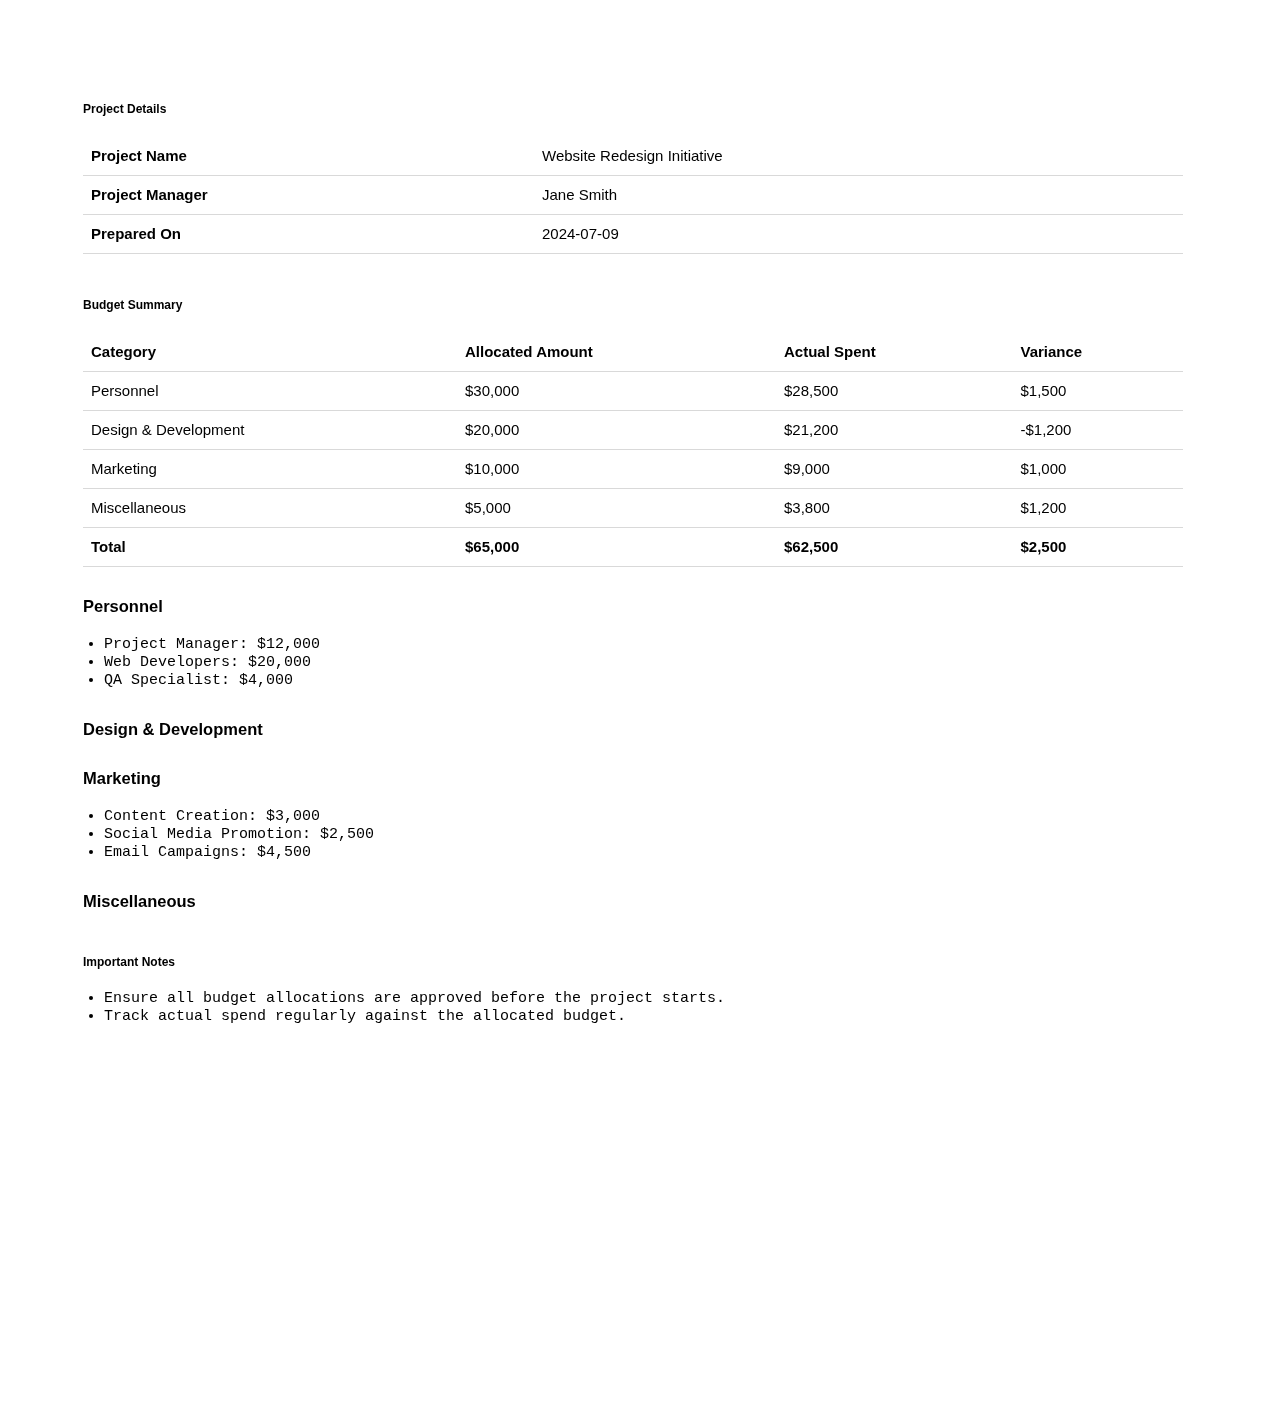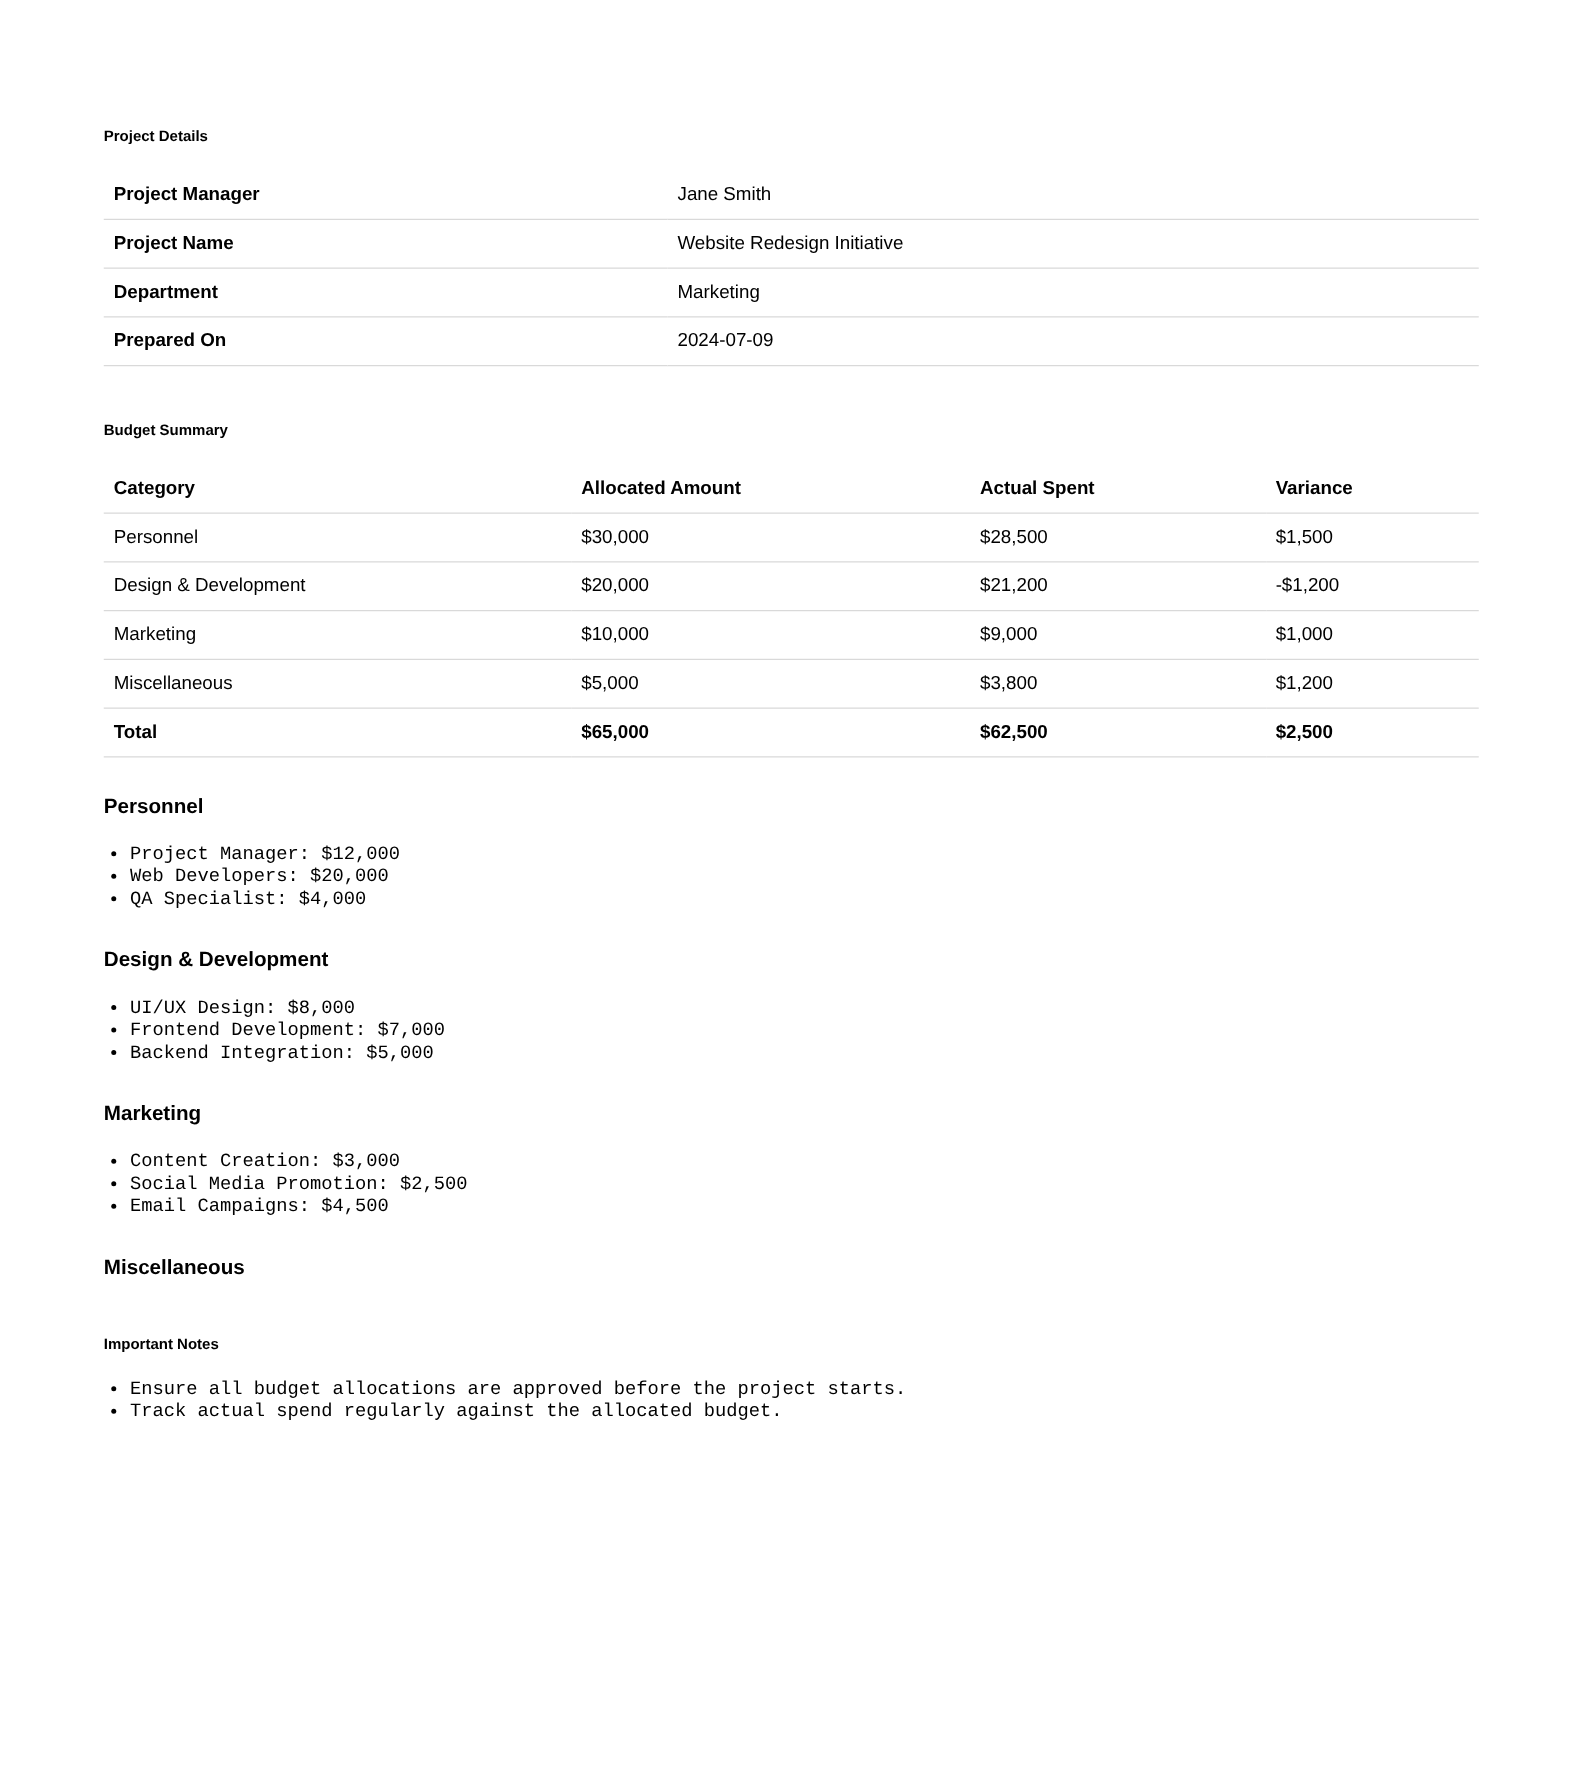--- a/index.html
+++ b/index.html
@@ -68,30 +68,26 @@
 </head>
 <body>
 
 <div class="page">
 
 
   <h2>Project Details</h2>
   <table class="details-table">
     <tbody id="project-details-body">
         <tr>
-          <td class="label-cell">Project Manager</td>
-          <td>Jane Smith</td>
-        </tr>
-        <tr>
           <td class="label-cell">Project Name</td>
           <td>Website Redesign Initiative</td>
         </tr>
         <tr>
-          <td class="label-cell">Department</td>
-          <td>Marketing</td>
+          <td class="label-cell">Project Manager</td>
+          <td>Jane Smith</td>
         </tr>
         <tr>
           <td class="label-cell">Prepared On</td>
           <td>2024-07-09</td>
         </tr>
       </tbody>
   </table>
 
   <h2>Budget Summary</h2>
   <table class="summary-table">
@@ -138,25 +134,20 @@
   </table>
 
   <div id="breakdown-sections">
       <h3>Personnel</h3>
       <ul>
         <li>Project Manager: $12,000</li>
         <li>Web Developers: $20,000</li>
         <li>QA Specialist: $4,000</li>
       </ul>
       <h3>Design &amp; Development</h3>
-      <ul>
-        <li>UI/UX Design: $8,000</li>
-        <li>Frontend Development: $7,000</li>
-        <li>Backend Integration: $5,000</li>
-      </ul>
       <h3>Marketing</h3>
       <ul>
         <li>Content Creation: $3,000</li>
         <li>Social Media Promotion: $2,500</li>
         <li>Email Campaigns: $4,500</li>
       </ul>
       <h3>Miscellaneous</h3>
     </div>
 
   <h2>Important Notes</h2>

